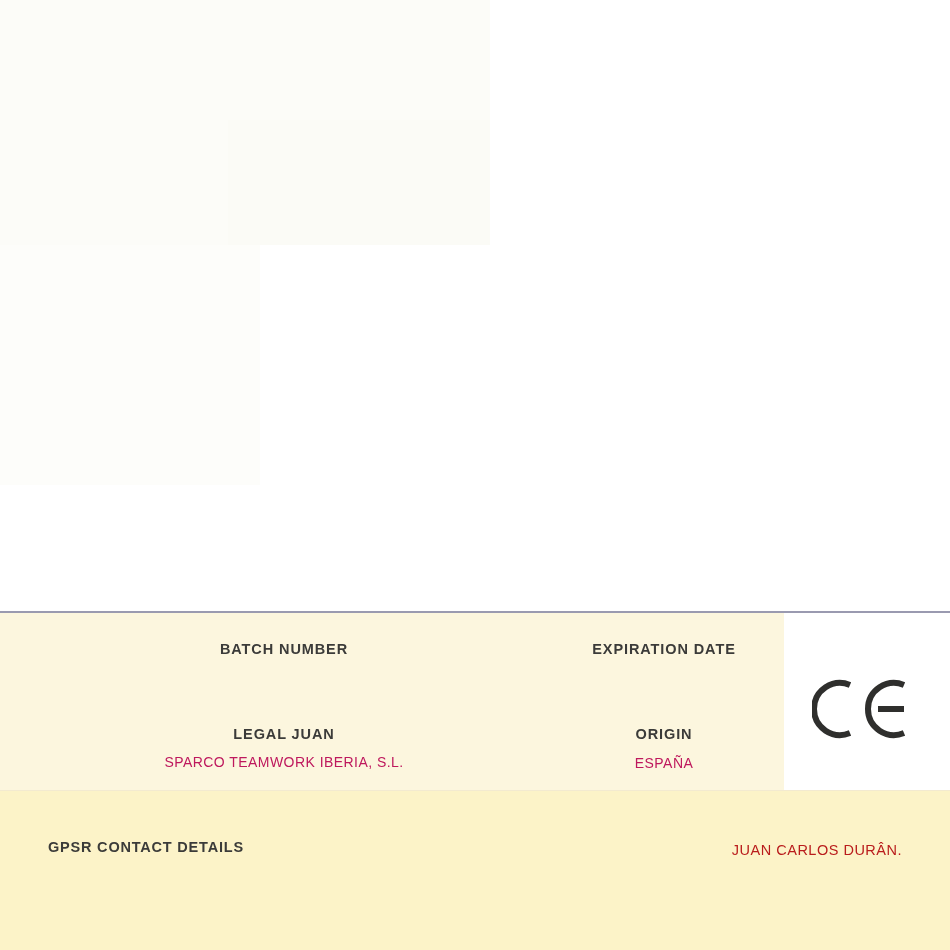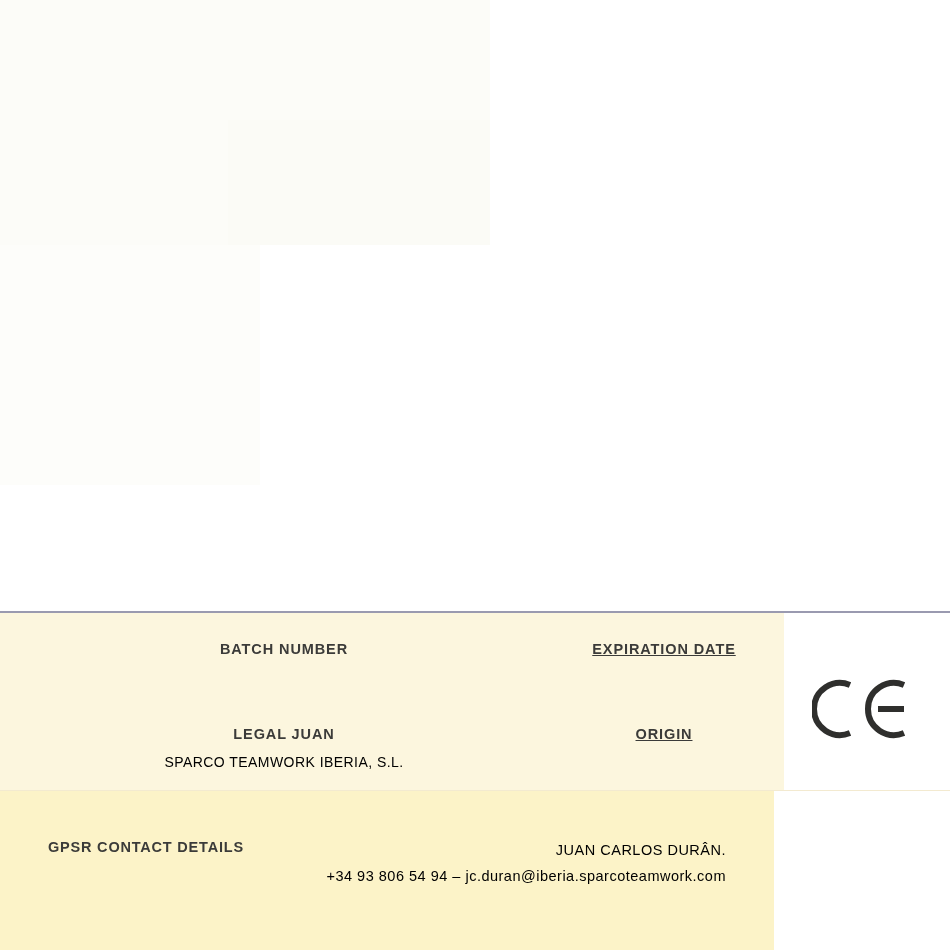--- a/index.html
+++ b/index.html
@@ -73,69 +73,69 @@
     letter-spacing: 0.9px;
     color: #3b3b39;
     font-weight: 600;
     text-align: center;
     white-space: nowrap;
   }
   .field-value {
     position: absolute;
     font-size: 14px;
     letter-spacing: 0.45px;
-    color: #000000;
+    color: #be185d;
     text-align: center;
     white-space: nowrap;
   }
 
   .lbl-batch      { left: 114px; top: 28px;  width: 340px; }
-  .lbl-expiration { left: 494px; top: 28px;  width: 340px; text-decoration: underline; }
+  .lbl-expiration { left: 494px; top: 28px;  width: 340px; }
   .lbl-legal      { left: 114px; top: 113px; width: 340px; }
   .val-legal      { left: 114px; top: 141px; width: 340px; }
-  .lbl-origin     { left: 494px; top: 113px; width: 340px; text-decoration: underline; }
+  .lbl-origin     { left: 494px; top: 113px; width: 340px; }
   .val-origin     { left: 494px; top: 142px; width: 340px; }
 
   
   .ce-mark {
     position: absolute;
     left: 812px;
     top: 673px;
     width: 96px;
     height: 72px;
   }
   .ce-mark svg { display: block; }
 
   
   .bottom-band {
     position: absolute;
     left: 0;
     top: 791px;
-    width: 774px;
+    width: 950px;
     height: 159px;
     background: #fcf3c8;
     box-sizing: border-box;
     text-decoration: underline;
   }
   .gpsr-title {
     position: absolute;
     left: 48px;
     top: 48px;
     font-size: 14.5px;
     font-weight: 700;
     letter-spacing: 0.8px;
     color: #3b3b39;
     white-space: nowrap;
   }
   .contact-lines {
     position: absolute;
     right: 48px;
     top: 47px;
     text-align: right;
-    color: #000000;
+    color: #b91c1c;
   }
   .contact-lines div {
     font-size: 14.5px;
     letter-spacing: 0.5px;
     line-height: 25.5px;
     white-space: nowrap;
   }
 </style>
 </head>
 <body>
@@ -154,35 +154,35 @@
     <div class="field-label lbl-batch">BATCH NUMBER</div>
     <div class="field-value" style="left:114px; top:55px; width:340px;"></div>
 
     <div class="field-label lbl-expiration">EXPIRATION DATE</div>
     <div class="field-value" style="left:494px; top:55px; width:340px;"></div>
 
     <div class="field-label lbl-legal">LEGAL JUAN</div>
     <div class="field-value val-legal">SPARCO TEAMWORK IBERIA, S.L.</div>
 
     <div class="field-label lbl-origin">ORIGIN</div>
+    <div class="field-value val-origin">ESPAÑA</div>
 
     <div class="sep-line"></div>
   </div>
 
   <div class="ce-mark">
     <svg width="96" height="72" viewBox="0 0 96 72" xmlns="http://www.w3.org/2000/svg">
       <g fill="none" stroke="#2f2f2d" stroke-width="6" stroke-linecap="butt">
         <path d="M 38 12 A 26 26 0 1 0 38 60"></path>
         <path d="M 92 12 A 26 26 0 1 0 92 60"></path>
         <path d="M 66 36 H 92"></path>
       </g>
     </svg>
   </div>
 
   <div class="bottom-band">
     <div class="gpsr-title">GPSR CONTACT DETAILS</div>
     <div class="contact-lines">
       <div>JUAN CARLOS DURÂN.</div>
-      <div>+34 93 806 54 94 – jc.duran@iberia.sparcoteamwork.com</div>
     </div>
   </div>
 
 </div>
 
 </body></html>

